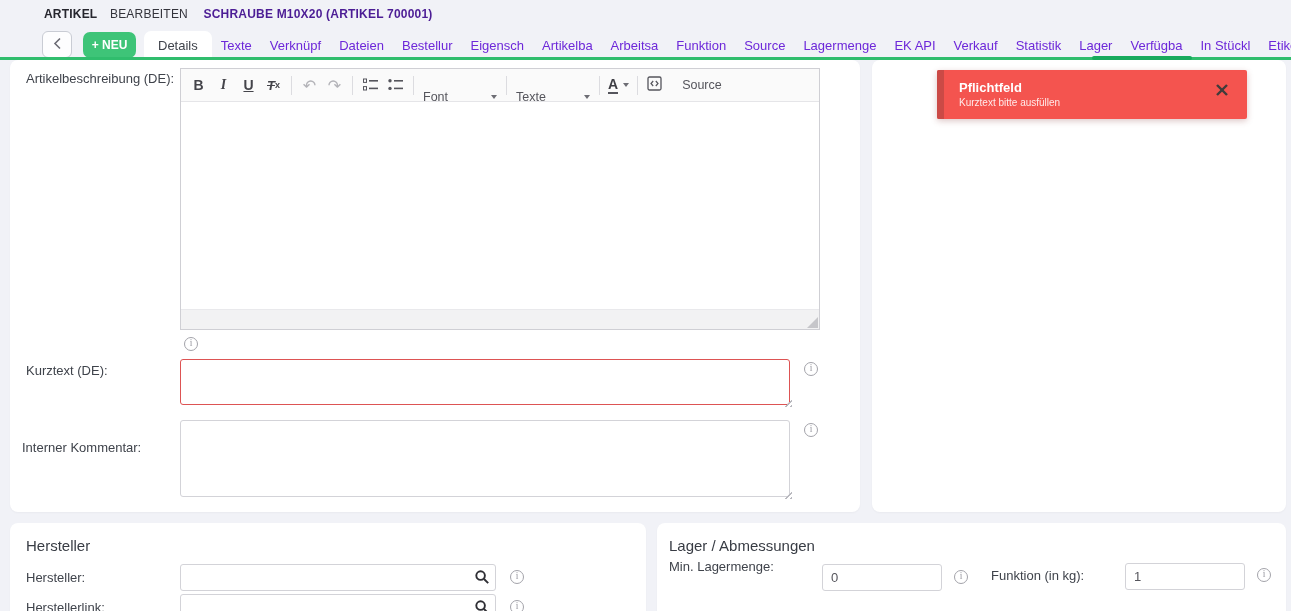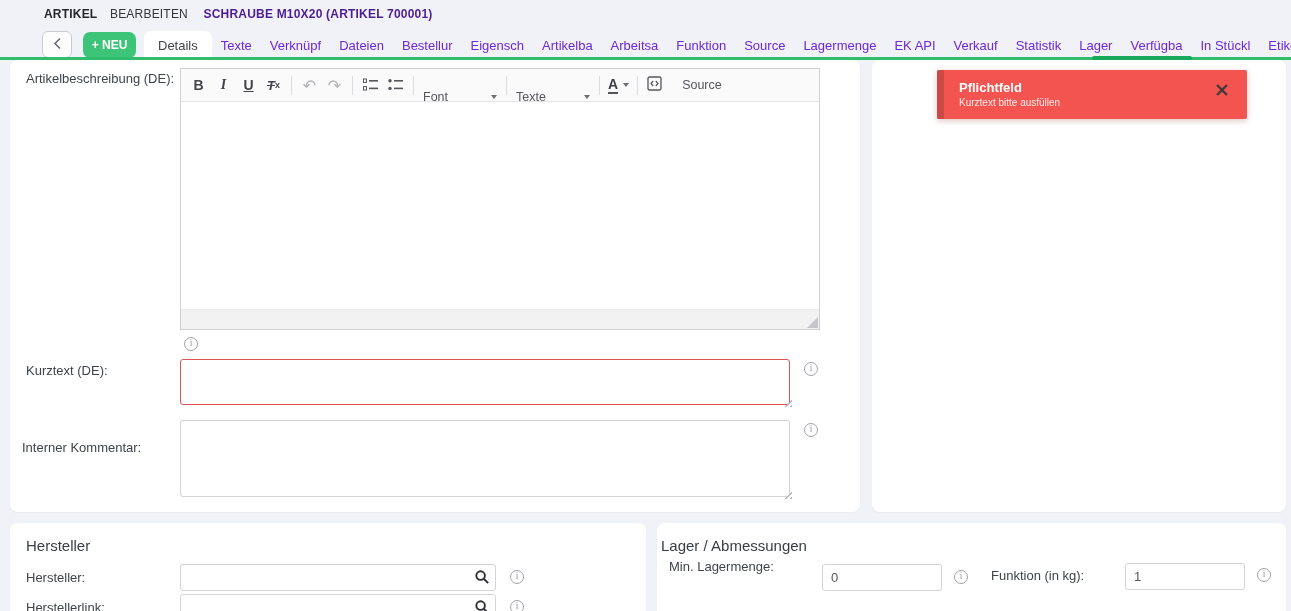--- a/index.html
+++ b/index.html
@@ -229,21 +229,21 @@
   <span class="search-ic" style="left:464px; top:76px;">
     <svg width="16" height="16" viewBox="0 0 16 16">
         <circle cx="6.6" cy="6.6" r="4.3" fill="none" stroke="#2e2e34" stroke-width="1.9"></circle>
         <line x1="10" y1="10" x2="14.2" y2="14.2" stroke="#2e2e34" stroke-width="1.9"></line>
       </svg>
   </span>
   <span class="info" style="left:500px; top:77px;">i</span>
 </div>
 
 <div class="panel panel-lager">
-  <span class="panel-title" style="left:4px; top:14px;">Lager / Abmessungen</span>
+  <span class="panel-title" style="left:12px; top:14px;">Lager / Abmessungen</span>
 
   <span class="field-label" style="left:12px; top:36px;">Min. Lagermenge:</span>
   <input class="num-input" style="left: 165px; top: 41px; width: 120px;" value="0">
   <span class="info" style="left:297px; top:47px;">i</span>
 
   <span class="field-label" style="left:334px; top:45px;">Funktion (in kg):</span>
   <input class="num-input" style="left: 468px; top: 40px; width: 120px;" value="1">
   <span class="info" style="left:600px; top:45px;">i</span>
 </div>
 

